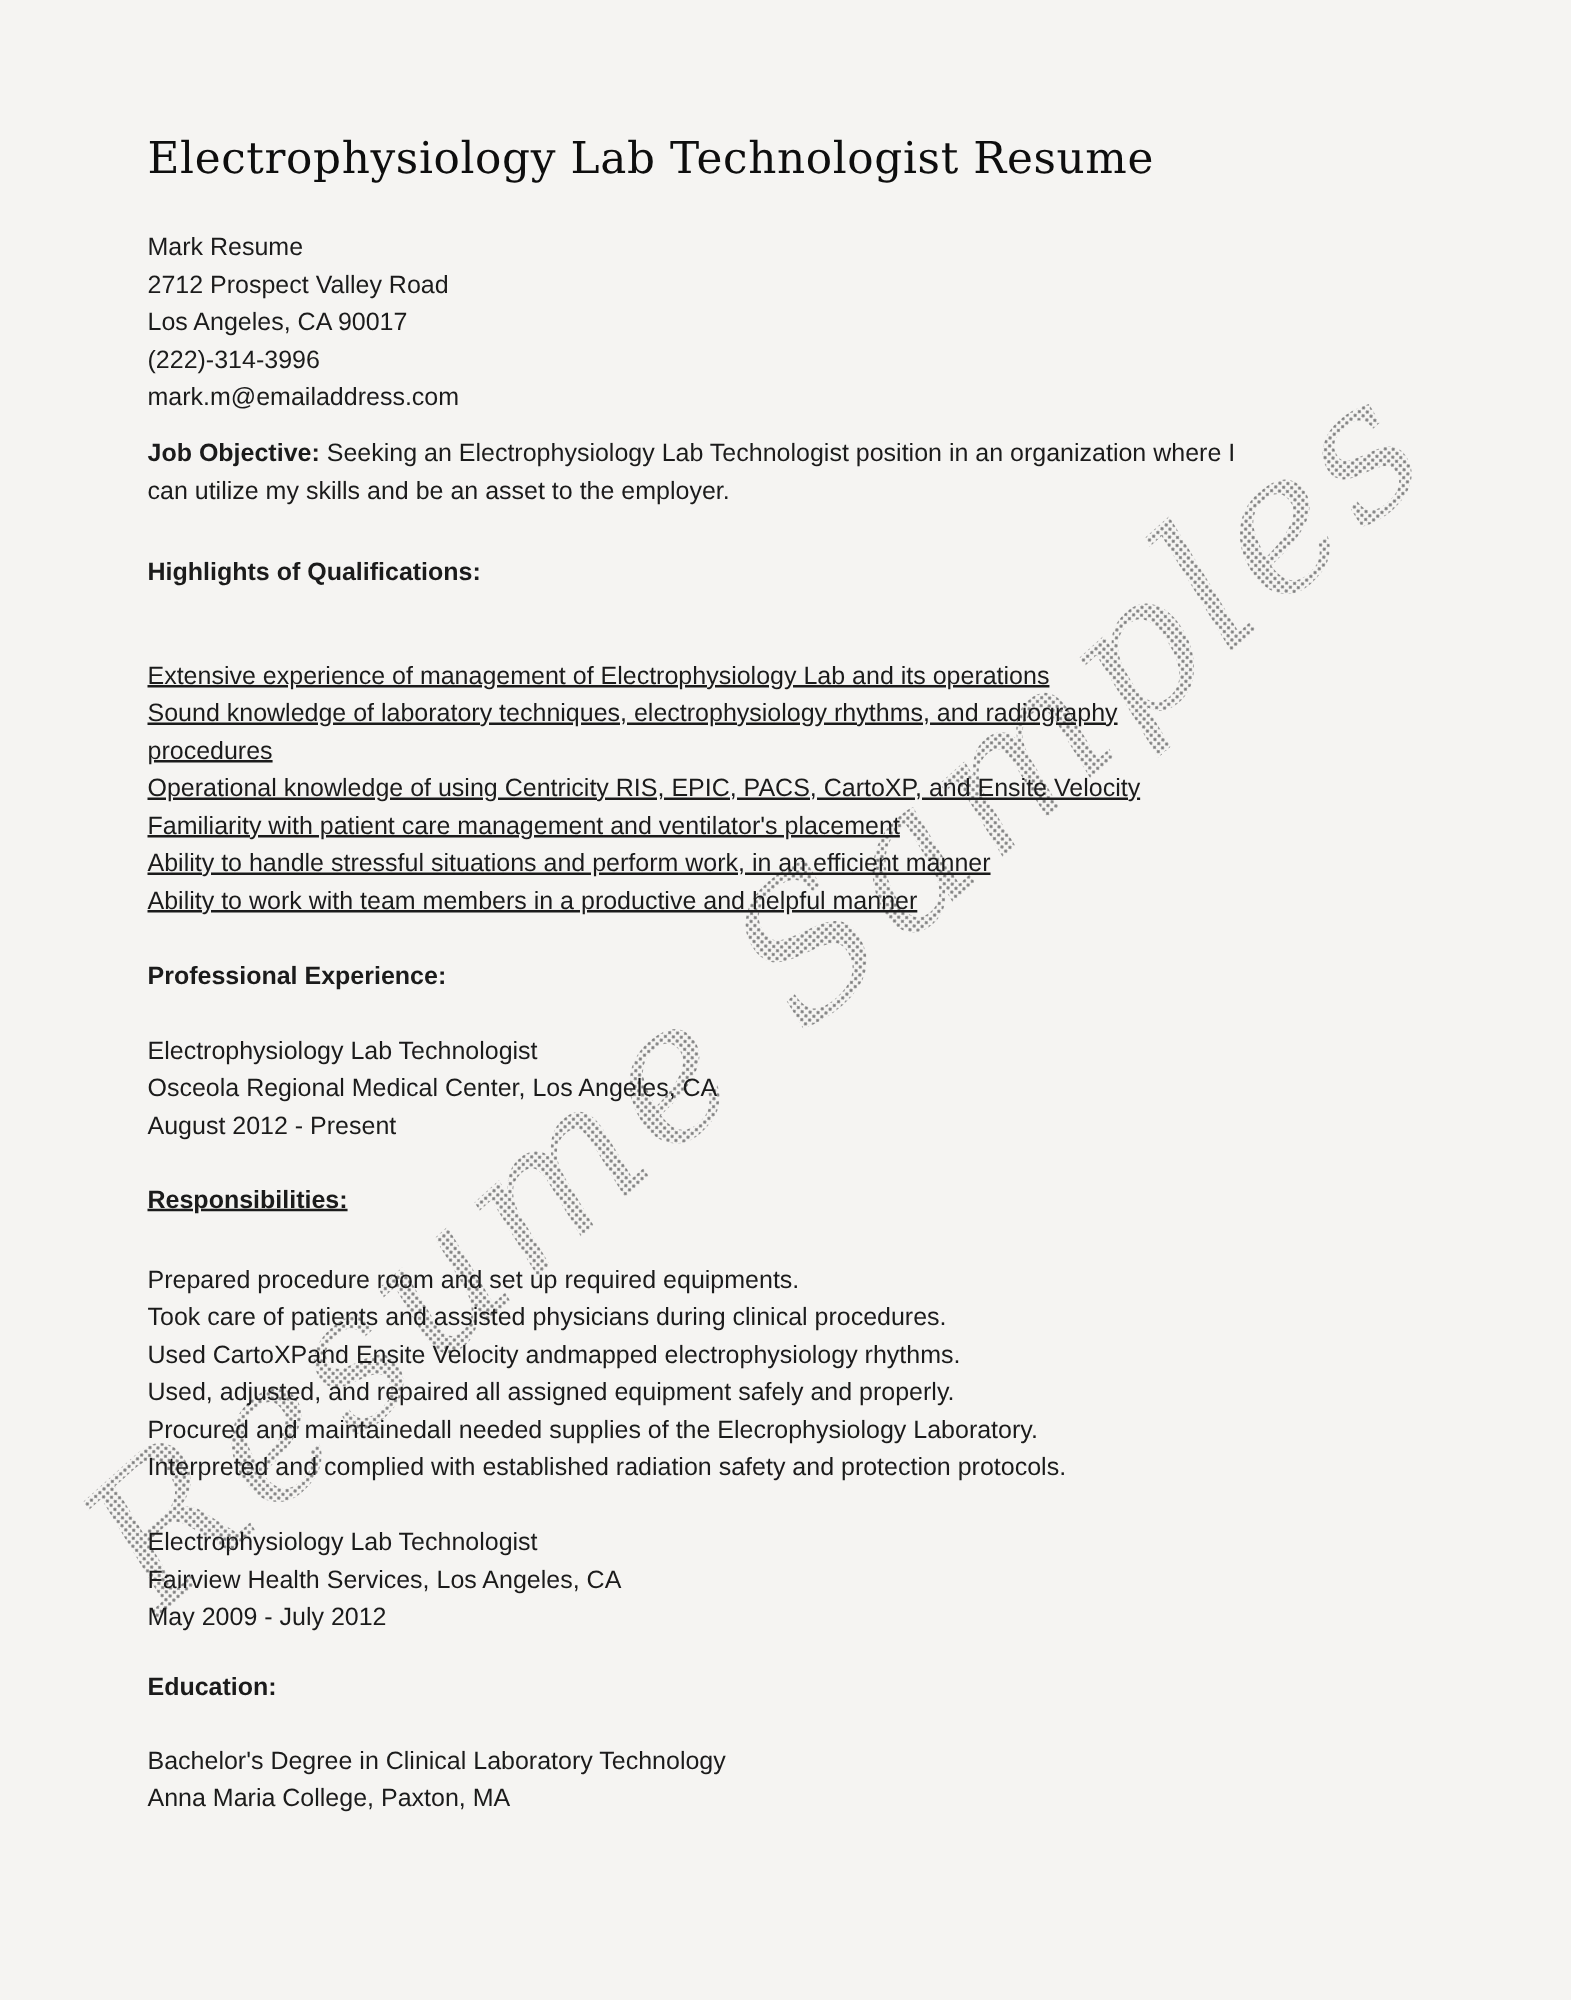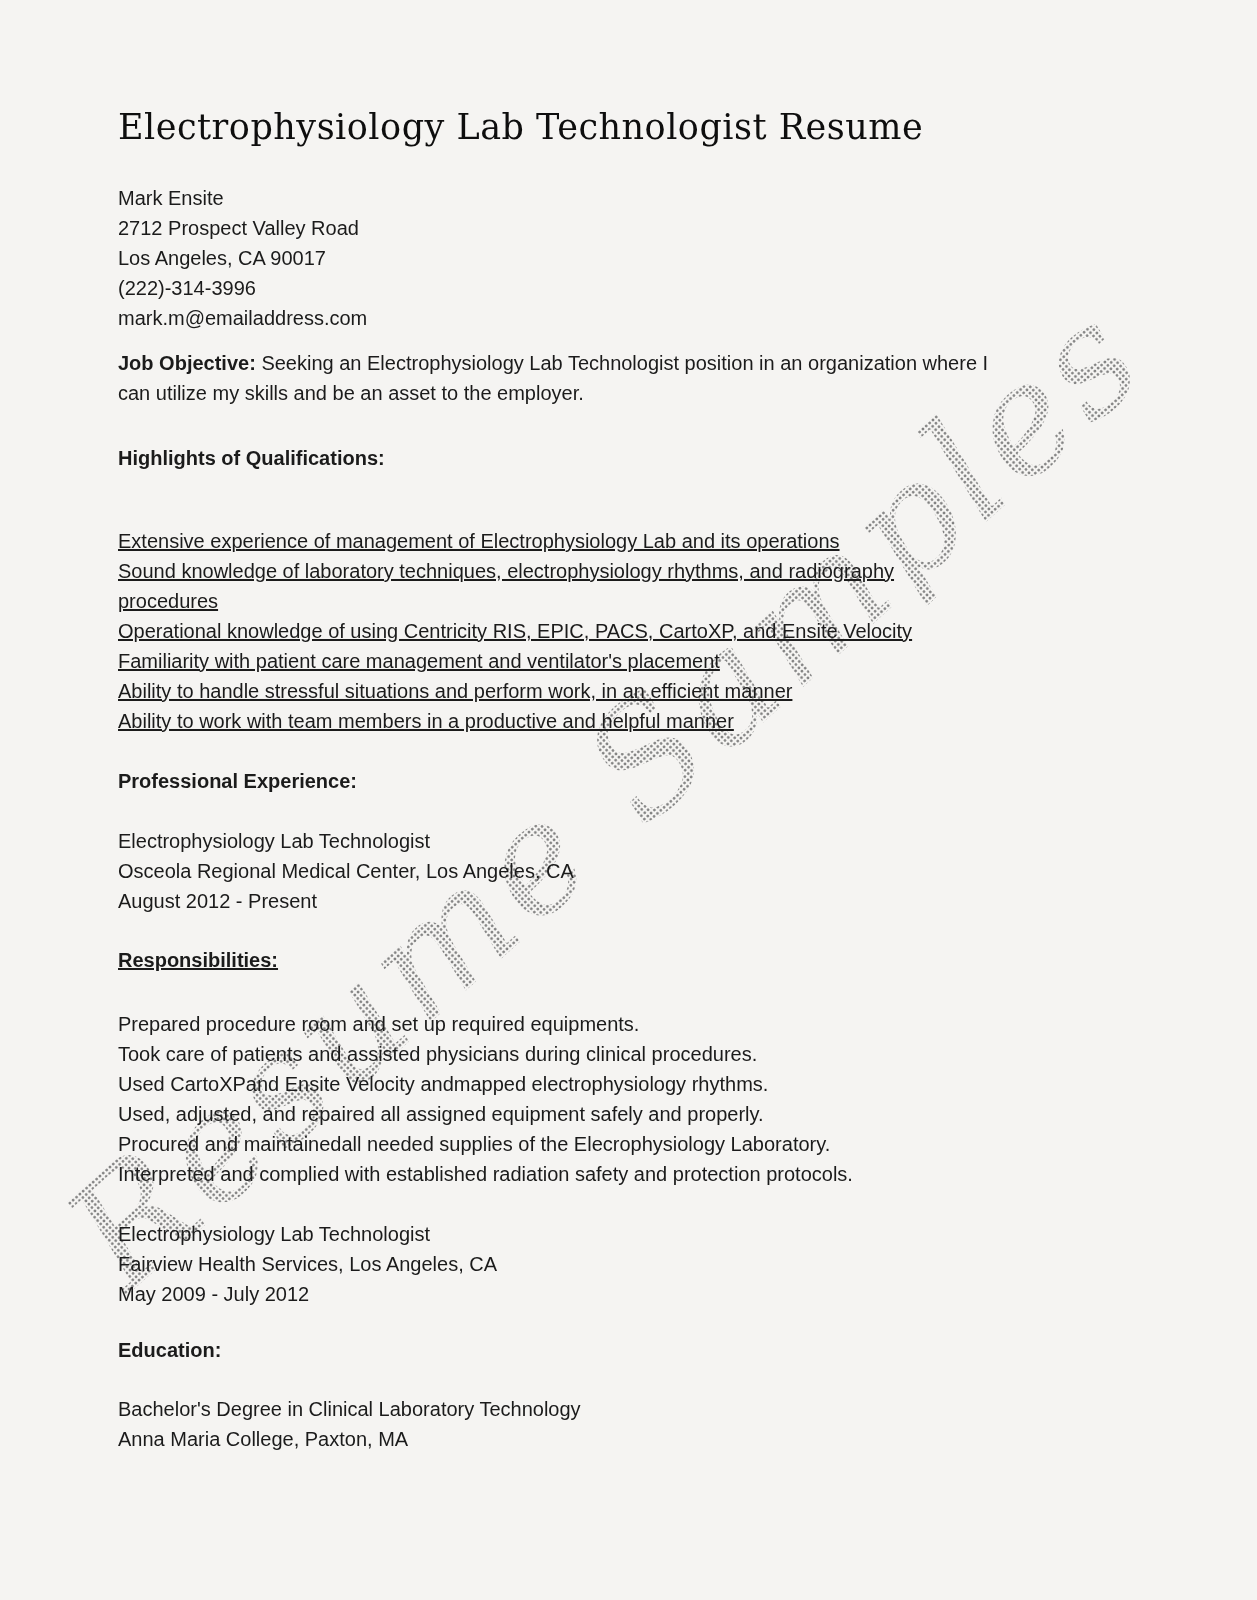--- a/index.html
+++ b/index.html
@@ -74,21 +74,21 @@
 
 <div class="page">
 
   <div class="watermark">Resume Samples</div>
 
   <div class="content">
 
     <h1 class="doc-title">Electrophysiology Lab Technologist Resume</h1>
 
     <div class="contact-block">
-      <div>Mark Ensite</div>
+      <div>Mark Resume</div>
       <div>2712 Prospect Valley Road</div>
       <div>Los Angeles, CA 90017</div>
       <div>(222)-314-3996</div>
       <div>mark.m@emailaddress.com</div>
     </div>
 
     <div class="objective-block">
       <strong class="inline-label">Job Objective: </strong><span class="multiline">Seeking an Electrophysiology Lab Technologist position in an organization where I
 can utilize my skills and be an asset to the employer.</span>
     </div>

